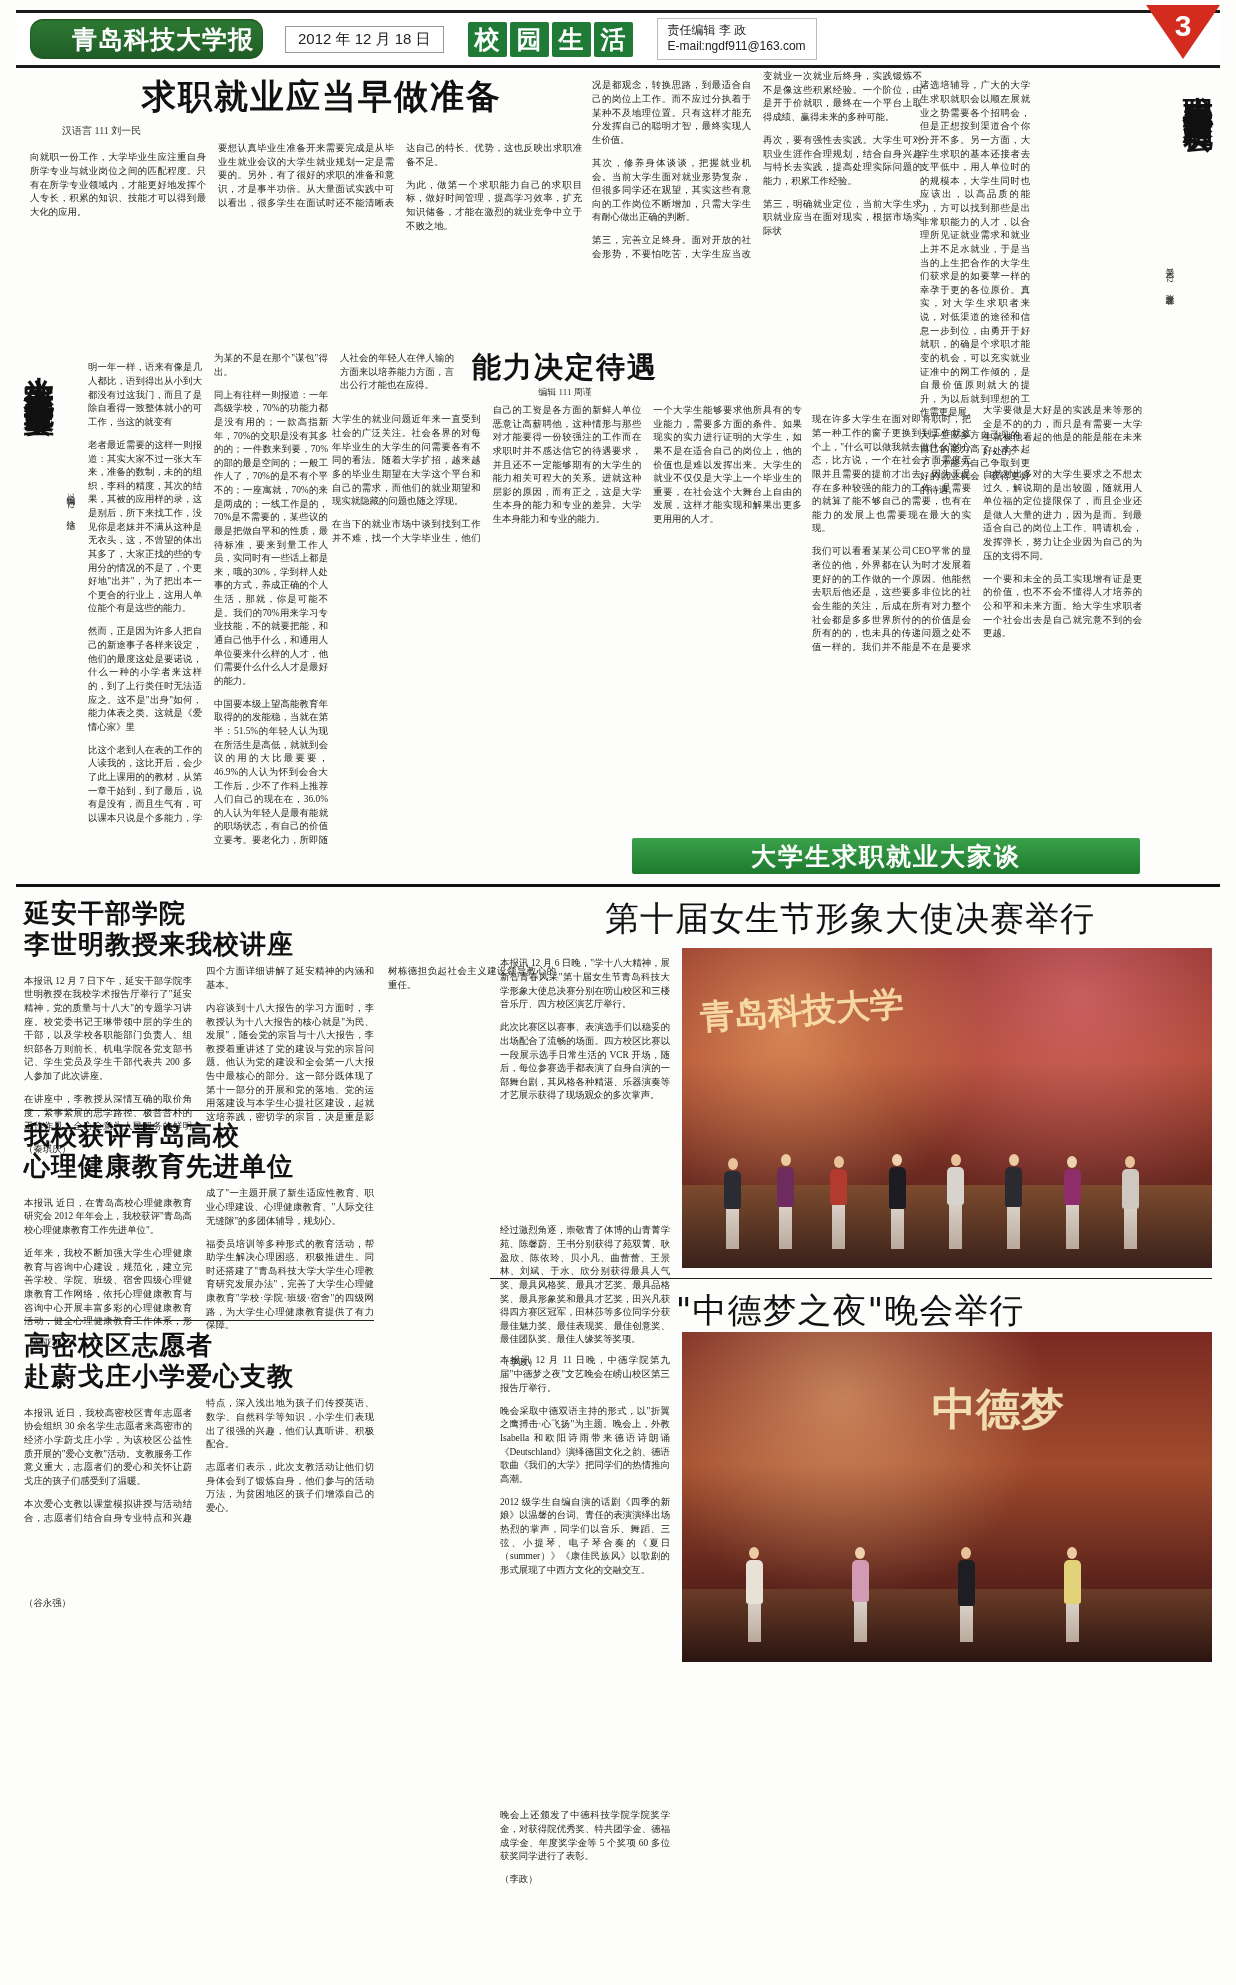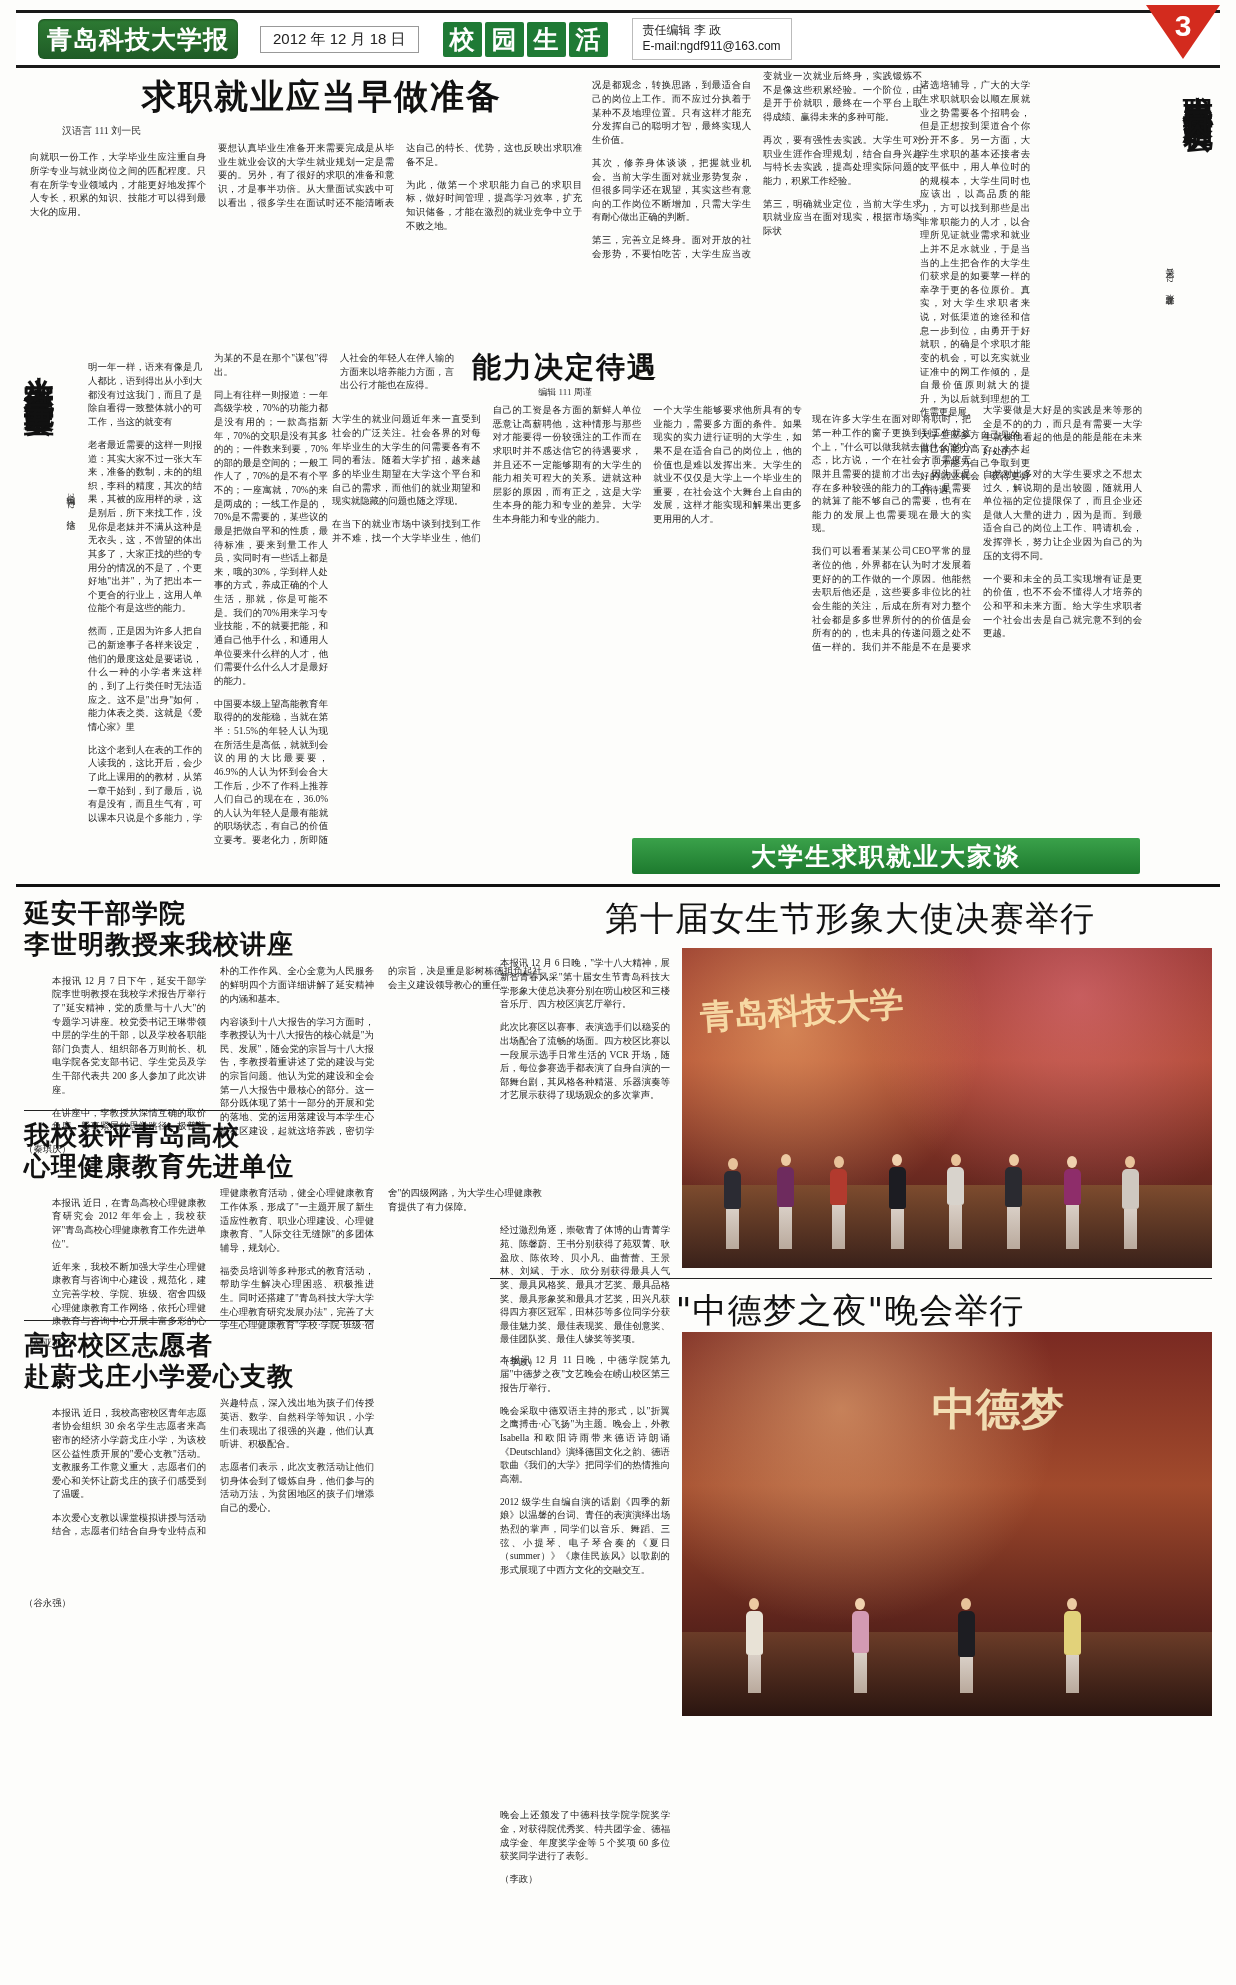--- a/index.html
+++ b/index.html
@@ -13,27 +13,28 @@
   .page{position:relative;width:1236px;height:1985px;background:#fdfdfb;}
 
   
   .masthead{
     position:absolute;left:16px;top:10px;width:1204px;height:52px;
     border-top:3px solid #1a1a1a;border-bottom:3px solid #1a1a1a;
     background:#fff;
     display:flex;align-items:center;
   }
   .mast-logo{
-    width:200px;height:40px;margin-left:22px;
+    width:200px;height:40px;margin-left:14px;
     background:linear-gradient(180deg,#2d7a33 0%,#1f5c26 100%);
-    border-radius:6px;
+    border-radius:13px;
     display:flex;align-items:center;justify-content:center;
     color:#fff;font-size:25px;font-weight:bold;letter-spacing:1px;
     font-family:"DejaVu Sans","Liberation Sans",sans-serif;
     box-shadow:0 1px 2px rgba(0,0,0,.4) inset;
+    padding-left:33px;
   }
   .mast-date{
     margin-left:22px;font-size:15px;color:#222;
     border:1px solid #999;padding:3px 12px;background:#fff;
     font-family:"Liberation Sans",sans-serif;
   }
   .mast-section{
     margin-left:24px;display:flex;gap:3px;
   }
   .mast-section span{
@@ -146,21 +147,21 @@
     border-radius:2px;
   }
   .sep-main{position:absolute;left:16px;top:884px;width:1204px;height:3px;background:#111;}
 
   
   .ll-title{
     font-size:26px;line-height:1.18;letter-spacing:1px;
     font-family:"DejaVu Sans","Liberation Sans",sans-serif;font-weight:bold;
   }
   .art{position:absolute;}
-  .two-col{column-count:2;column-gap:14px;margin-left:28px;}
+  .two-col{column-count:2;column-gap:14px;}
 
   .sep-line{position:absolute;background:#222;height:1px;}
 
   
   .photo{position:absolute;overflow:hidden;background:#2a1c16;}
   .photo .stage{
     position:absolute;inset:0;
     background:
       radial-gradient(circle at 20% 25%, rgba(255,190,120,.55), rgba(0,0,0,0) 40%),
       radial-gradient(circle at 75% 15%, rgba(255,140,160,.45), rgba(0,0,0,0) 45%),
@@ -360,21 +361,21 @@
   <div style="position:absolute;left:500px;top:1345px;width:170px;height:300px;" class="body-txt">
     <p>本报讯  12 月 11 日晚，中德学院第九届"中德梦之夜"文艺晚会在崂山校区第三报告厅举行。</p>
     <p>晚会采取中德双语主持的形式，以"折翼之鹰搏击·心飞扬"为主题。晚会上，外教 Isabella 和欧阳诗雨带来德语诗朗诵《Deutschland》演绎德国文化之韵、德语歌曲《我们的大学》把同学们的热情推向高潮。</p>
     <p>2012 级学生自编自演的话剧《四季的新娘》以温馨的台词、青任的表演演绎出场热烈的掌声，同学们以音乐、舞蹈、三弦、小提琴、电子琴合奏的《夏日（summer）》《康佳民族风》以歌剧的形式展现了中西方文化的交融交互。</p>
   </div>
   <div style="position:absolute;left:500px;top:1800px;width:170px;" class="body-txt">
     <p>晚会上还颁发了中德科技学院学院奖学金，对获得院优秀奖、特共团学金、德福成学金、年度奖学金等 5 个奖项 60 多位获奖同学进行了表彰。</p>
     <div class="sign">（李政）</div>
   </div>
 
-  <div class="photo" style="left:682px;top:1332px;width:530px;height:384px;">
+  <div class="photo" style="left:682px;top:1332px;width:530px;height:330px;">
     <div class="stage" style="background:radial-gradient(circle at 30% 20%, rgba(255,200,140,.5), rgba(0,0,0,0) 45%),linear-gradient(180deg,#7a2a22 0%,#a14a2c 40%,#5d241c 75%,#30160f 100%);"></div>
     <div class="banner-cn" style="left:250px;top:48px;font-size:44px;color:rgba(255,245,200,.85);">中德梦</div>
     <div style="position:absolute;left:0;bottom:0;width:100%;height:22%;background:linear-gradient(180deg,#6b3c28,#2a1510);"></div>
     <div class="figure" style="left:12%;">
         <div class="head" style="background:#eccaa2"></div>
         <div class="torso" style="height:44px;background:#e8e2d6"></div>
         <div class="legs" style="height:38px"></div>
       </div>
     <div class="figure" style="left:32%;">
         <div class="head" style="background:#f0d1ae"></div>

